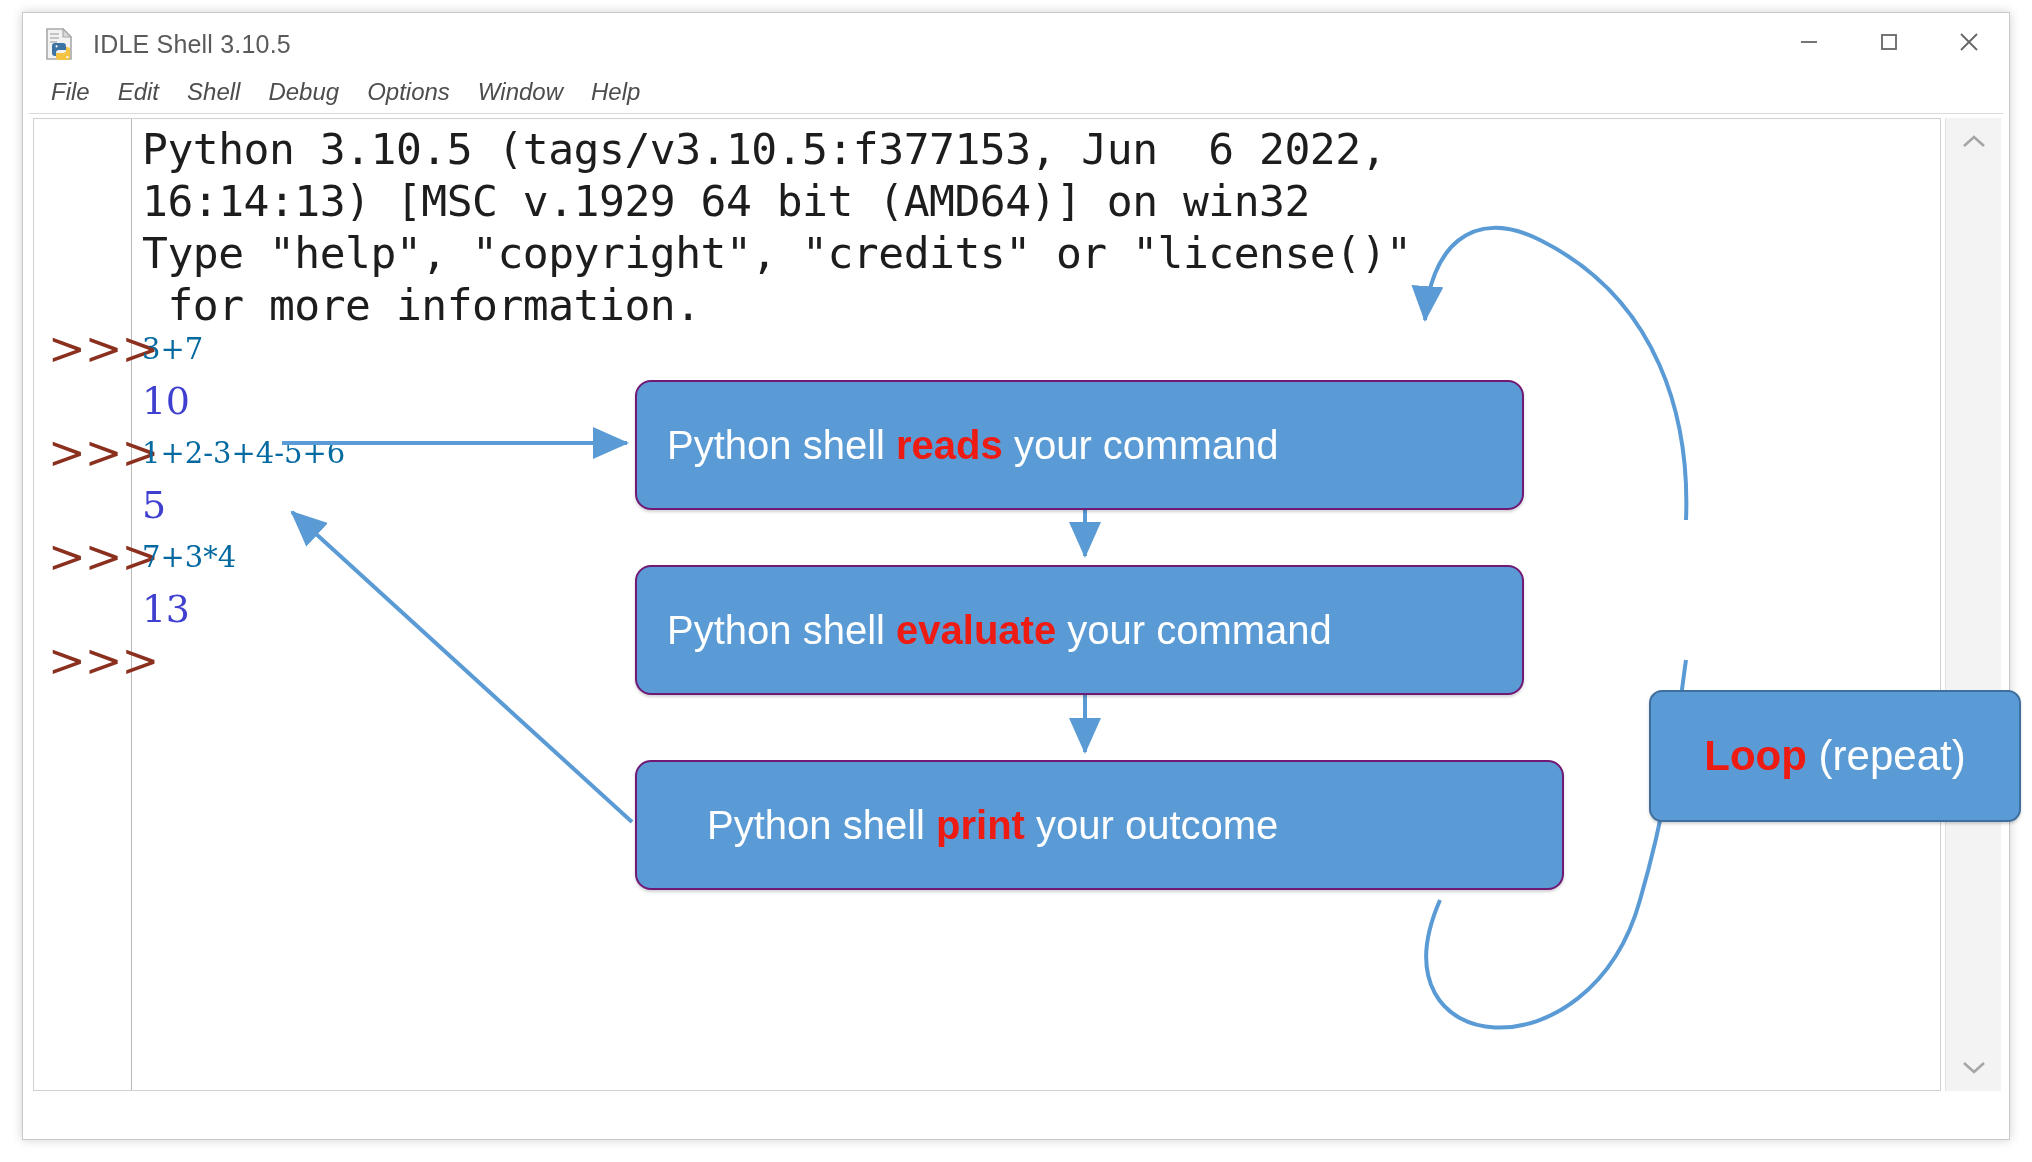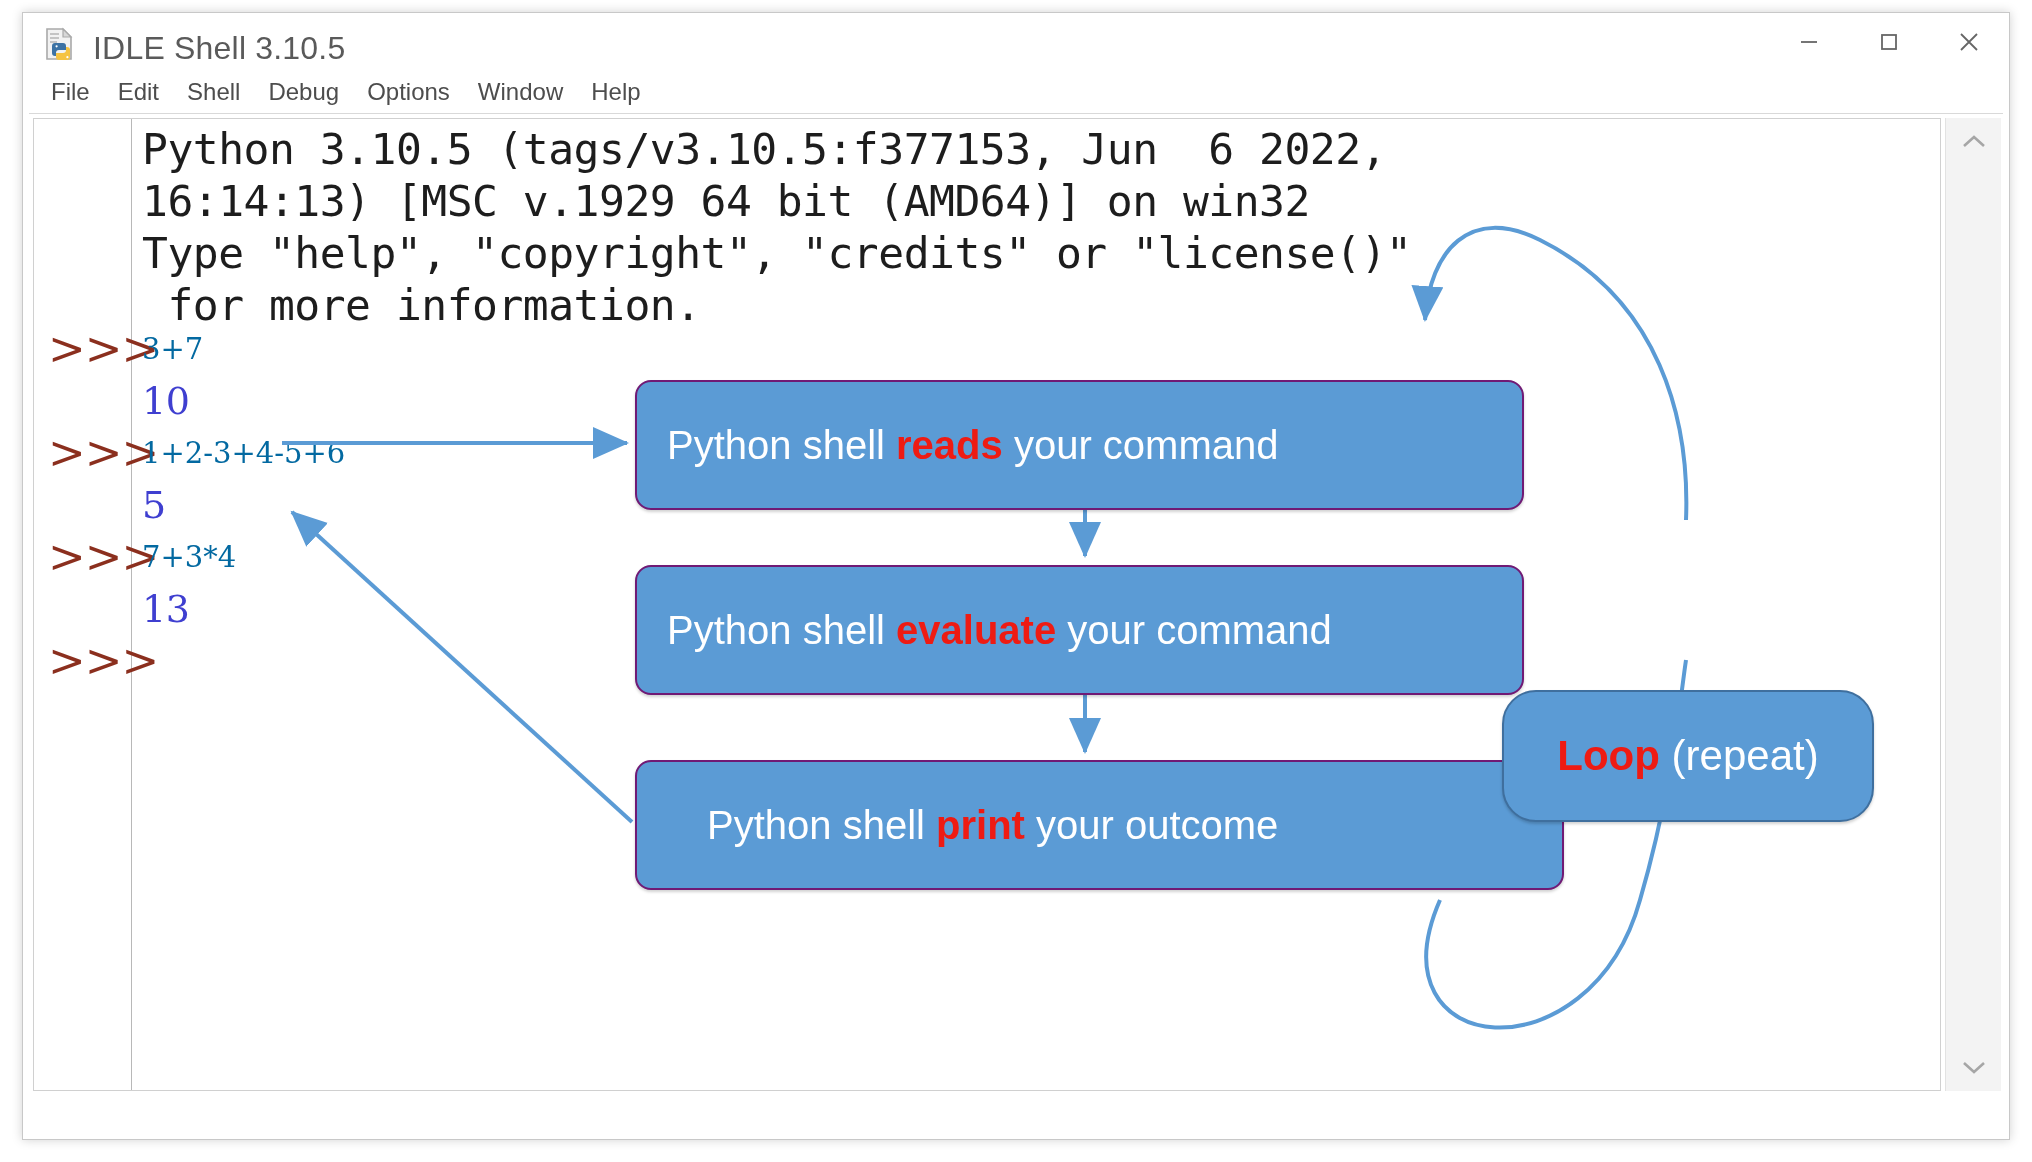--- a/index.html
+++ b/index.html
@@ -13,31 +13,31 @@
     background:#ffffff;border:1px solid #c8c8c8;box-sizing:border-box;
     box-shadow:0 0 10px rgba(0,0,0,0.18);
   }
   .titlebar{
     position:absolute;left:0;top:0;width:100%;height:58px;background:#ffffff;
   }
   .app-icon{
     position:absolute;left:20px;top:14px;width:34px;height:34px;
   }
   .title-text{
-    position:absolute;left:70px;top:17px;font-size:32px;color:#5a5a5a;
+    position:absolute;left:70px;top:17px;font-size:25px;color:#5a5a5a;
     letter-spacing:.2px;white-space:nowrap;
   }
   .winbtns{position:absolute;right:0;top:0;height:58px;display:flex;}
   .winbtn{width:80px;height:58px;display:flex;align-items:center;justify-content:center;}
   .winbtn svg{display:block;}
 
   
   .menubar{
     position:absolute;left:0;top:58px;width:100%;height:42px;background:#ffffff;
-    display:flex;align-items:center;padding-left:14px;box-sizing:border-box;
+    display:flex;align-items:center;padding-left:14px;box-sizing:border-box;font-style:italic;
   }
   .menuitem{
     font-size:24px;color:#4d4d4d;padding:0 14px;white-space:nowrap;line-height:1;
   }
 
   
   .textarea-wrap{
     position:absolute;left:6px;top:100px;right:6px;bottom:46px;
     background:#ffffff;border-top:1px solid #d9d9d9;box-sizing:border-box;
   }
@@ -226,17 +226,17 @@
   </div>
 
   <div class="flowbox" style="left:635px;top:565px;width:885px;height:126px;">
     <span class="txt"><span>Python shell </span><span class="kw">evaluate</span><span> your command</span></span>
   </div>
 
   <div class="flowbox" style="left:635px;top:760px;width:885px;height:126px;padding-left:40px;">
     <span class="txt"><span>Python shell </span><span class="kw">print</span><span> your outcome</span></span>
   </div>
 
-  <div class="loopbox" style="left:1502px;top:690px;width:368px;height:128px;">
+  <div class="loopbox" style="left:1649px;top:690px;width:368px;height:128px;border-radius:13px;">
     <span class="txt"><span class="kw">Loop</span><span> (repeat)</span></span>
   </div>
 
 </div>
 
 </body></html>

